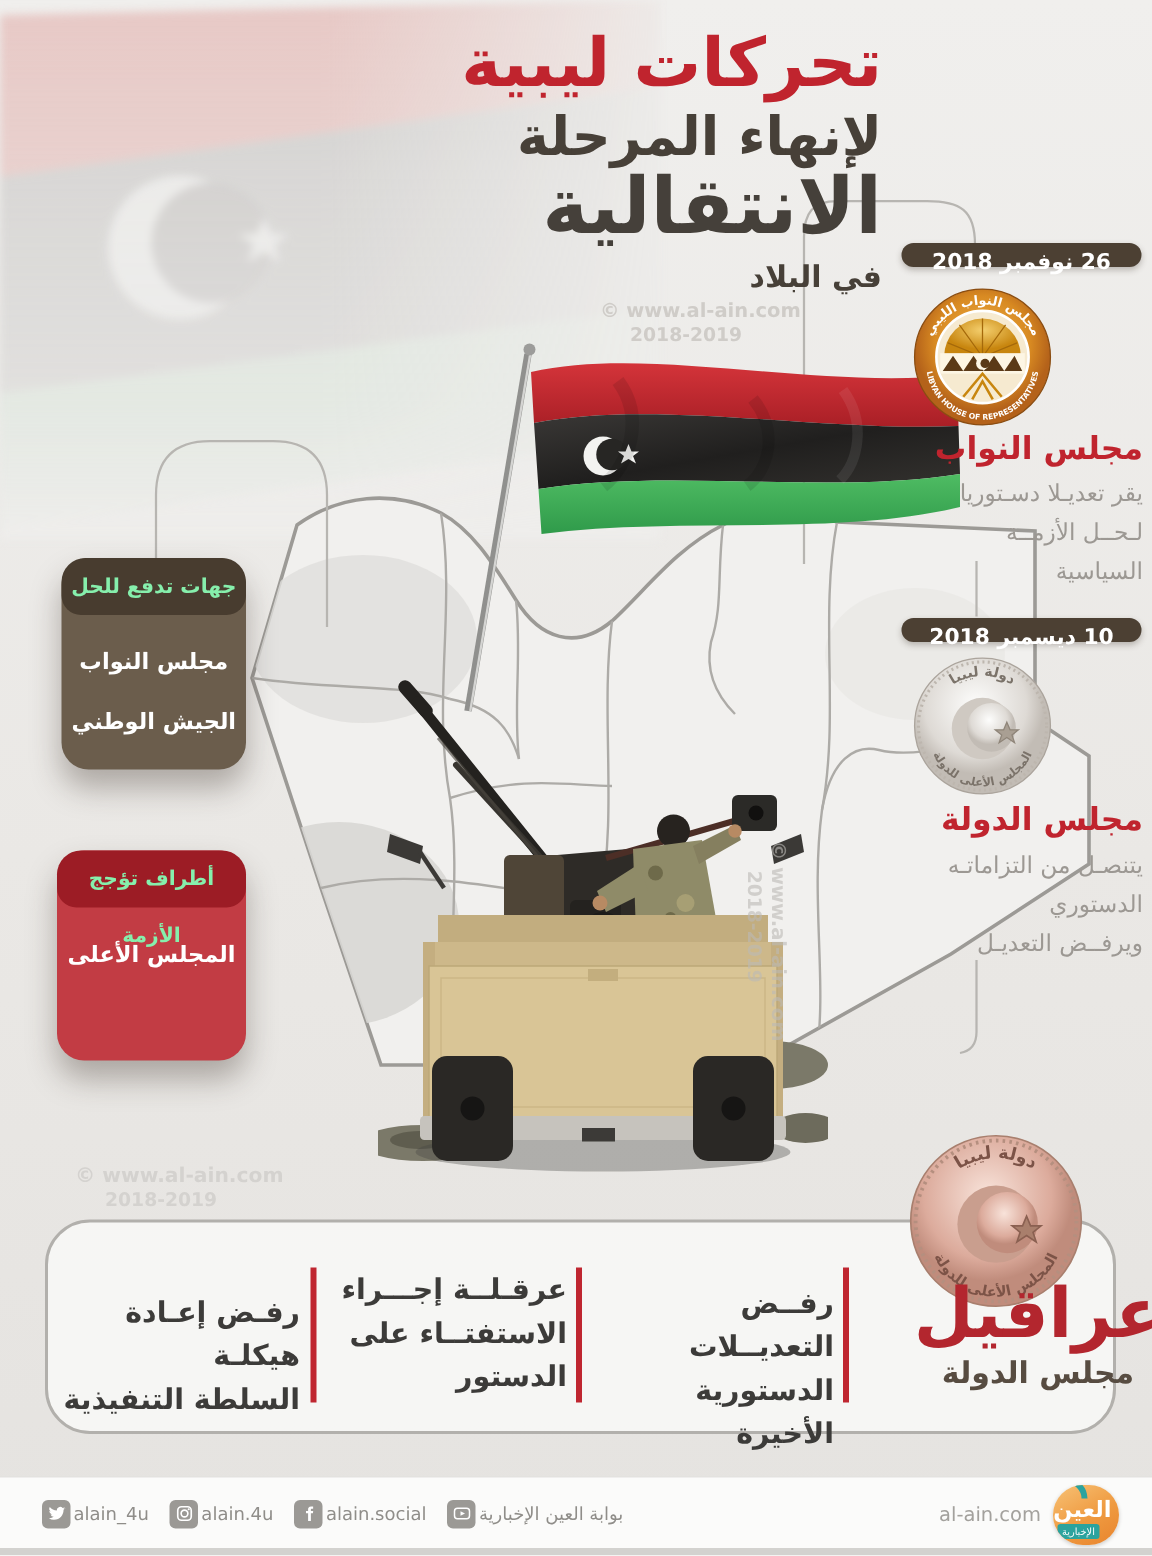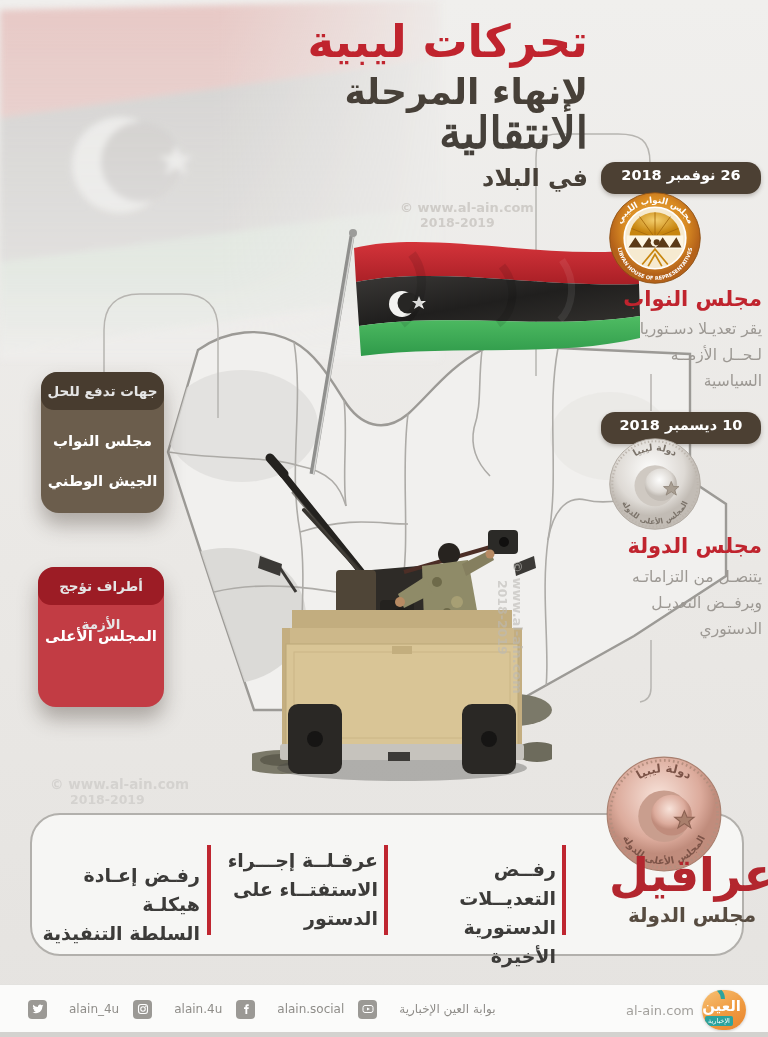--- a/index.html
+++ b/index.html
@@ -8,54 +8,54 @@
     background:linear-gradient(180deg,#f0efed 0%,#eae8e5 55%,#e5e3e0 100%);
     font-family:"DejaVu Sans",sans-serif;
   }
   .abs{position:absolute;}
   
   .flag-ghost{left:0;top:0;filter:blur(3px);}
   
   .title{top:16px;left:230px;width:358px;text-align:right;direction:rtl;}
   .title .l1{font-size:45px;font-weight:bold;color:#c0242e;line-height:1.15;}
   .title .l2{font-size:36px;font-weight:bold;color:#474038;line-height:1.1;margin-top:4px;}
-  .title .l3{font-size:44px;font-weight:bold;color:#45403a;line-height:1.05;font-family:Liberation Serif, serif;}
-  .title .l4{font-size:24px;font-weight:bold;color:#474038;margin-top:6px;padding-left:188px;}
+  .title .l3{font-size:52px;font-weight:bold;color:#45403a;line-height:1.05;}
+  .title .l4{font-size:20px;font-weight:bold;color:#474038;margin-top:6px;padding-left:188px;}
   .wm{color:#cfccc8;font-weight:bold;direction:ltr;line-height:1.15;}
   .wm .y{margin-left:20px;font-size:12.5px;}
   .wm-title{left:400px;top:201px;font-size:13px;}
   .wm-vert{left:424px;top:630px;width:170px;font-size:13px;transform:rotate(90deg);color:#bcbab6;opacity:.6;}
   .wm-bl{left:50px;top:777px;font-size:13.5px;color:#d4d2cf;}
   
-  .datebadge{width:160px;height:32px;background:#4c4033;color:#fff;border-radius:14px;
+  .datebadge{width:160px;height:16px;background:#4c4033;color:#fff;border-radius:14px;
     font-size:14.5px;font-weight:bold;text-align:center;line-height:27px;direction:rtl;
     box-shadow:0 2px 4px rgba(60,50,40,.3);}
   .ev-head{width:174px;text-align:right;direction:rtl;color:#c0242e;font-size:21px;font-weight:bold;}
   .ev-body{width:178px;direction:rtl;color:#9c9893;font-size:15.5px;line-height:26px;}
   
   .pillbox{border-radius:18px;box-shadow:0 12px 20px rgba(60,50,40,.35);text-align:center;direction:rtl;}
   .pill-brown{background:#6b5d4c;}
   .pill-red{background:#c23c44;}
-  .pillbox .hd{height:38px;border-radius:16px 16px 13px 13px;color:#e5e5e5;font-size:13.5px;
+  .pillbox .hd{height:38px;border-radius:16px 16px 13px 13px;color:#86efac;font-size:13.5px;
     font-weight:bold;line-height:38px;}
   .pill-brown .hd{background:#483c2f;}
   .pill-red .hd{background:#9c1c25;}
   .pillbox .it{color:#fff;font-size:15px;font-weight:bold;height:34px;line-height:34px;margin-top:6px;}
   
   .panel{left:30px;top:813px;width:714px;height:143px;border:2px solid #b2b0ac;border-radius:30px;
     background:rgba(252,252,251,.72);box-sizing:border-box;}
   .obs-title{left:577px;top:849px;width:166px;text-align:center;direction:rtl;margin-left:32px;}
   .obs-title .big{font-size:46px;font-weight:bold;color:#b3262e;line-height:52px;}
   .obs-title .sub{font-size:20px;font-weight:bold;color:#574c41;margin-top:2px;}
   .vbar{width:4px;background:#bf2630;top:845px;height:90px;}
   .obs{direction:rtl;text-align:right;color:#3c3b39;font-size:19px;font-weight:bold;line-height:29px;}
   
   .footer{left:0;top:984px;width:768px;height:48px;background:#fbfbfa;border-top:1px solid #e3e2df;}
   .social{position:absolute;left:28px;top:0;height:48px;display:flex;align-items:center;gap:14px;direction:ltr;}
-  .s-item{display:flex;align-items:center;gap:22px;cursor:pointer;}
+  .s-item{display:flex;align-items:center;gap:2px;cursor:pointer;}
   .sicon{width:19px;height:19px;border-radius:4px;background:#9b9995;display:flex;align-items:center;justify-content:center;}
   .s-label{font-size:12px;color:#8f8d89;}
   .site{right:74px;top:1002px;font-size:13px;color:#a3a19d;}
   .logo{right:22px;top:990px;width:44px;height:40px;border-radius:20px;overflow:hidden;
     background:linear-gradient(150deg,#f7c276 0%,#ef9a40 55%,#e8842e 100%);box-shadow:0 1px 3px rgba(0,0,0,.2);}
   .logo-leaf{position:absolute;left:-5px;top:-5px;width:20px;height:20px;border-radius:50%;
     border:4px solid #2ba39e;border-right-color:transparent;border-bottom-color:transparent;transform:rotate(45deg);}
   .logo-main{position:absolute;right:5px;top:7px;color:#fff;font-weight:bold;font-size:15px;direction:rtl;}
   .logo-sub{position:absolute;left:3px;bottom:4px;background:#2ba39e;color:#fff;font-size:6.5px;
     padding:1px 3px;border-radius:2px;direction:rtl;}
@@ -313,22 +313,22 @@
       <textPath href="#arcTop2" startOffset="50%">دولة ليبيا</textPath>
     </text>
     <text font-size="9" font-weight="bold" fill="#7b736a" text-anchor="middle" font-family="DejaVu Sans,sans-serif">
       <textPath href="#arcBot2" startOffset="50%">المجلس الأعلى للدولة</textPath>
     </text>
   </svg>
 
   <div class="abs ev-head" style="left:588px;top:534px">مجلس الدولة</div>
   <div class="abs ev-body" style="left:584px;top:564px">
     <div>يتنصـل من التزاماتـه</div>
+    <div>الدستوري</div>
     <div>ويرفــض التعديـل</div>
-    <div>الدستوري</div>
   </div>
 
   <div class="abs panel"></div>
 
   <div class="abs vbar" style="left:562px"></div>
   <div class="abs vbar" style="left:384px"></div>
   <div class="abs vbar" style="left:207px"></div>
 
   <div class="abs obs" style="left:396px;top:855px;width:160px">
     <div>رفــض التعديــلات</div>

